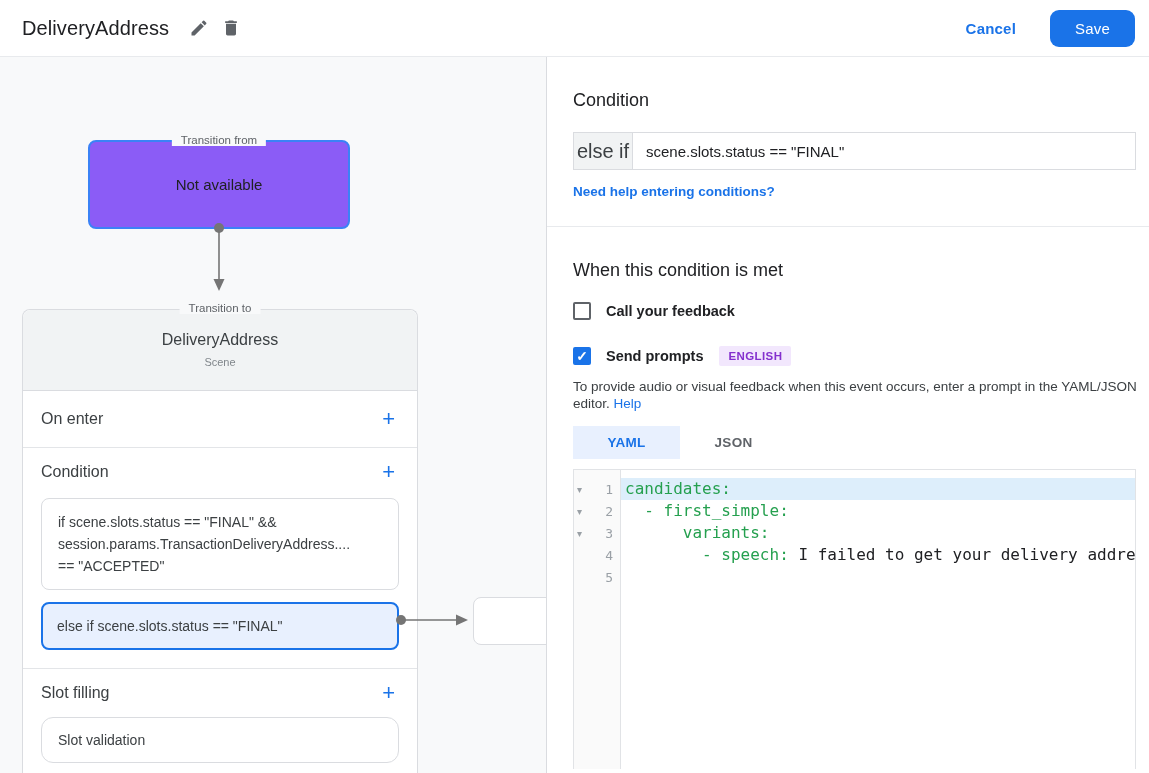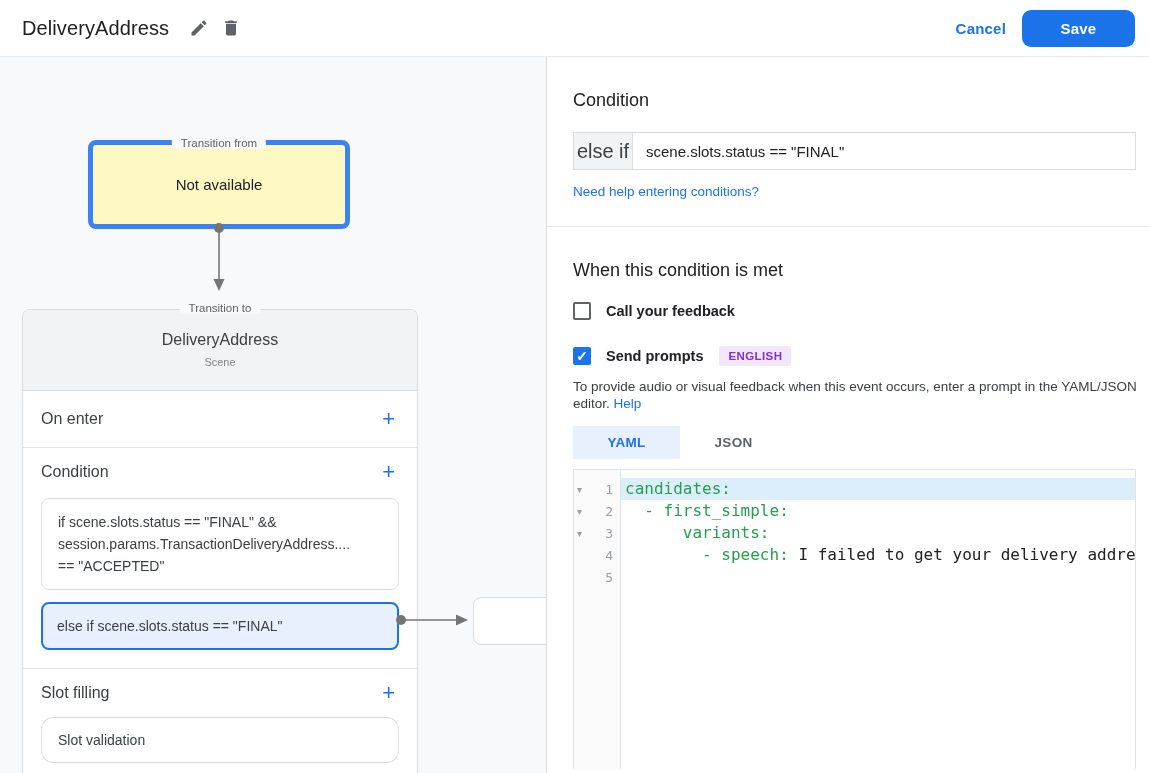--- a/index.html
+++ b/index.html
@@ -16,41 +16,41 @@
     padding:0 14px 0 22px;
   }
   .header-left { display:flex; align-items:center; }
   .page-title { font-size:20px; font-weight:400; color:#202124; letter-spacing:.1px; }
   .icon-btn {
     background:none; border:none; cursor:pointer; padding:6px;
     display:flex; align-items:center; justify-content:center;
   }
   .icon-btn:first-of-type { margin-left:14px; }
   .icon-btn svg { fill:#5f6368; }
-  .header-right { display:flex; align-items:center; gap:0; }
+  .header-right { display:flex; align-items:center; gap:18px; }
   .cancel-btn {
     background:none; border:none; color:#1a73e8; font-size:15px; font-weight:700;
     font-family:inherit; cursor:pointer; padding:8px 16px; letter-spacing:.2px;
   }
   .save-btn {
-    background:#1a73e8; border:none; color:#fff; font-size:15px; font-weight:700;
-    font-family:inherit; cursor:pointer; border-radius:9px; width:113px; height:37px;
+    background:#1a73e8; border:none; color:#fff; font-size:15px; font-weight:400;
+    font-family:inherit; cursor:pointer; border-radius:9px; width:85px; height:37px;
     letter-spacing:.2px;
   }
 
   
   .main { display:flex; height:716px; }
 
   
   .diagram-panel {
     width:547px; background:#f8f9fa; border-right:1px solid #dadce0;
     position:relative; overflow:hidden; flex:none;
   }
   .node-box {
-    position:absolute; background:#fef9c3; border:5px solid #3b82f6; border-radius:8px;
+    position:absolute; background:#8b5cf6; border:2px solid #3b82f6; border-radius:8px;
   }
   .box-legend {
     position:absolute; top:-8px; left:50%; transform:translateX(-50%);
     background:#f8f9fa; padding:0 9px; font-size:11.5px; color:#5f6368; white-space:nowrap;
   }
   .tf-box { left:88px; top:83px; width:262px; height:89px; }
   .tf-content {
     height:100%; display:flex; align-items:center; justify-content:center;
     font-size:15px; color:#202124;
   }
@@ -105,21 +105,21 @@
     width:60px; background:#f1f3f4; border:1px solid #dadce0;
     display:flex; align-items:center; justify-content:center;
     font-size:20px; color:#3c4043; flex:none;
   }
   .cond-input {
     flex:1; border:1px solid #dadce0; margin-left:-1px; padding:0 13px;
     font-size:15px; color:#202124; font-family:inherit; background:#fff; outline:none;
   }
   .help-link {
     display:inline-block; margin-top:14px; font-size:13.5px; color:#1a73e8;
-    text-decoration:none; cursor:pointer;
+    text-decoration:none; cursor:pointer;font-weight:bold;
   }
   .divider { height:1px; background:#e8eaed; margin:26px 0 0 -26px; }
   .section-title { margin-top:31px; font-size:18px; font-weight:400; line-height:24px; }
   .check-row { display:flex; align-items:center; margin-top:20px; }
   .check-row.second { margin-top:26px; }
   .checkbox {
     width:18px; height:18px; border:2px solid #5f6368; border-radius:2px;
     cursor:pointer; flex:none;
   }
   .checkbox.checked {

